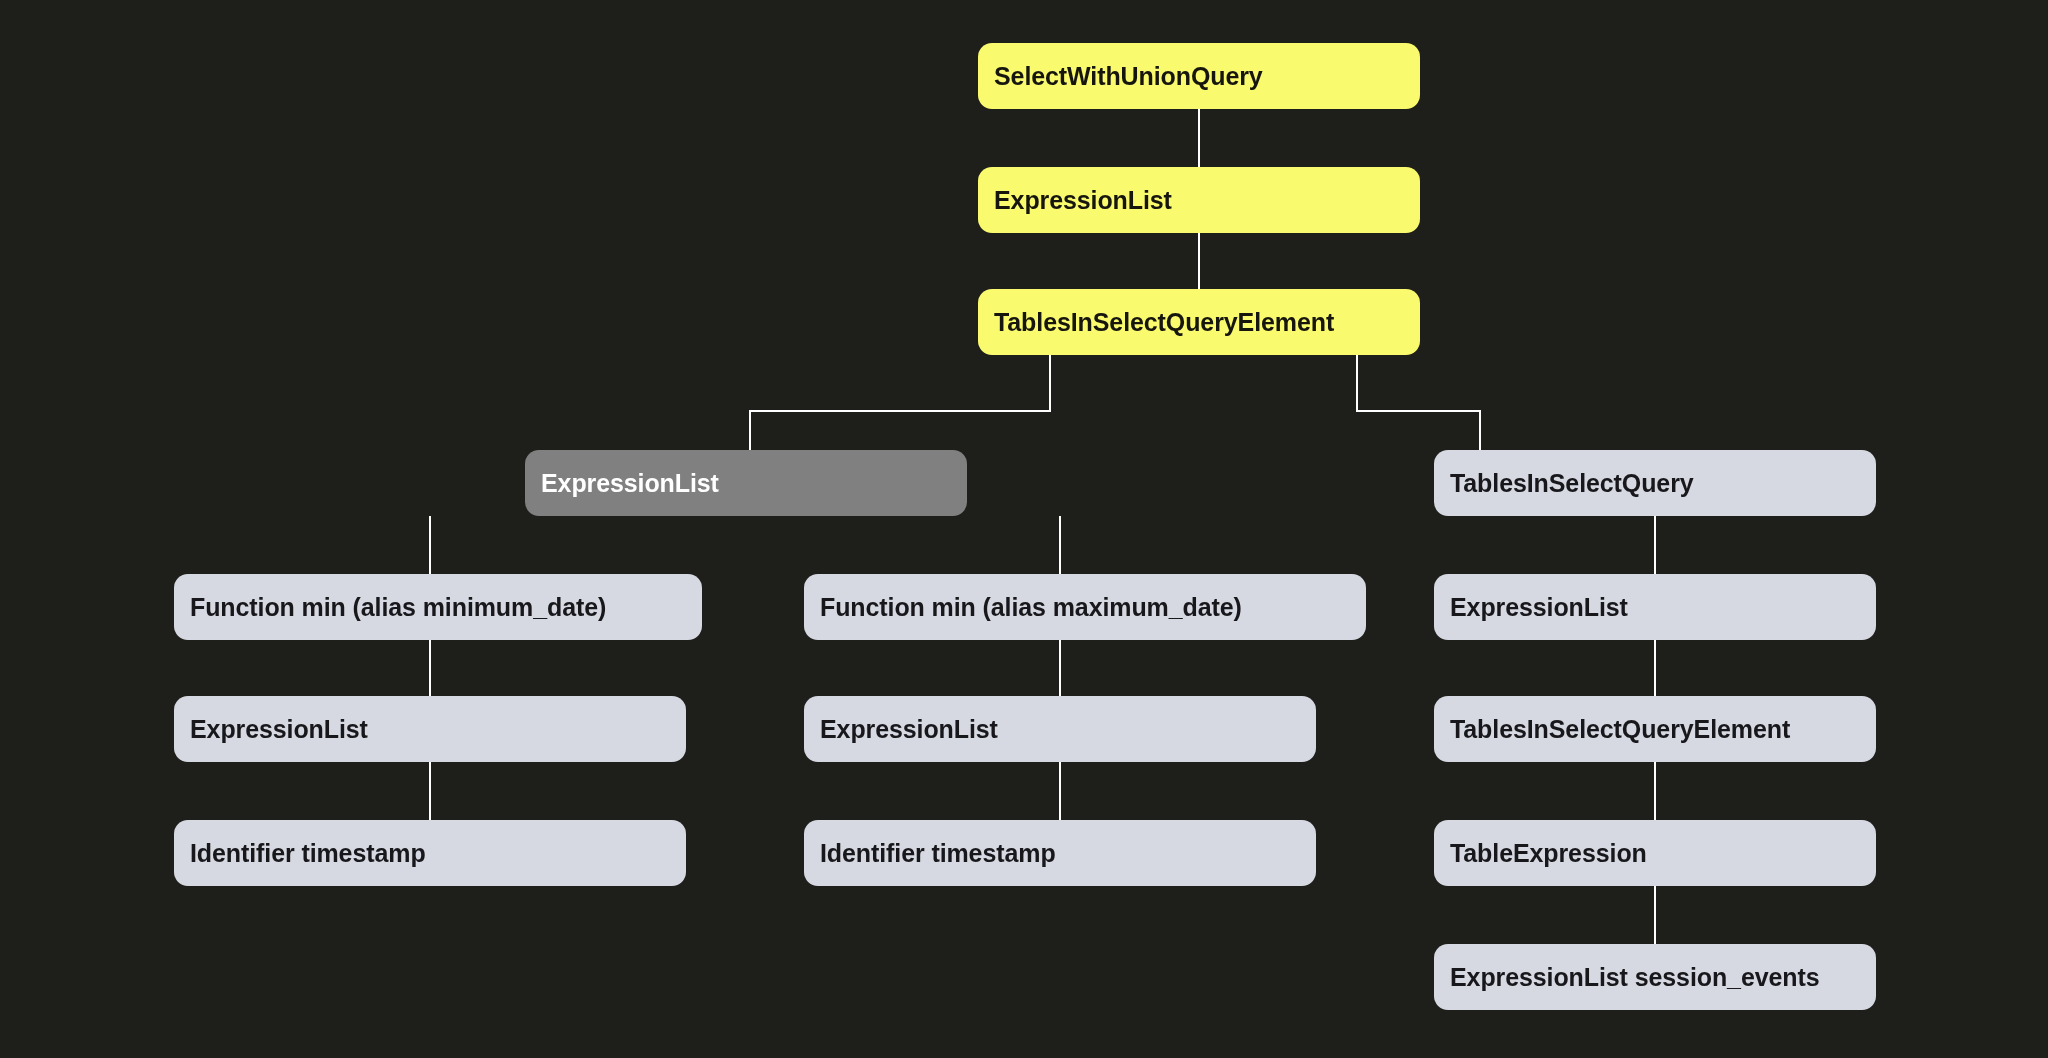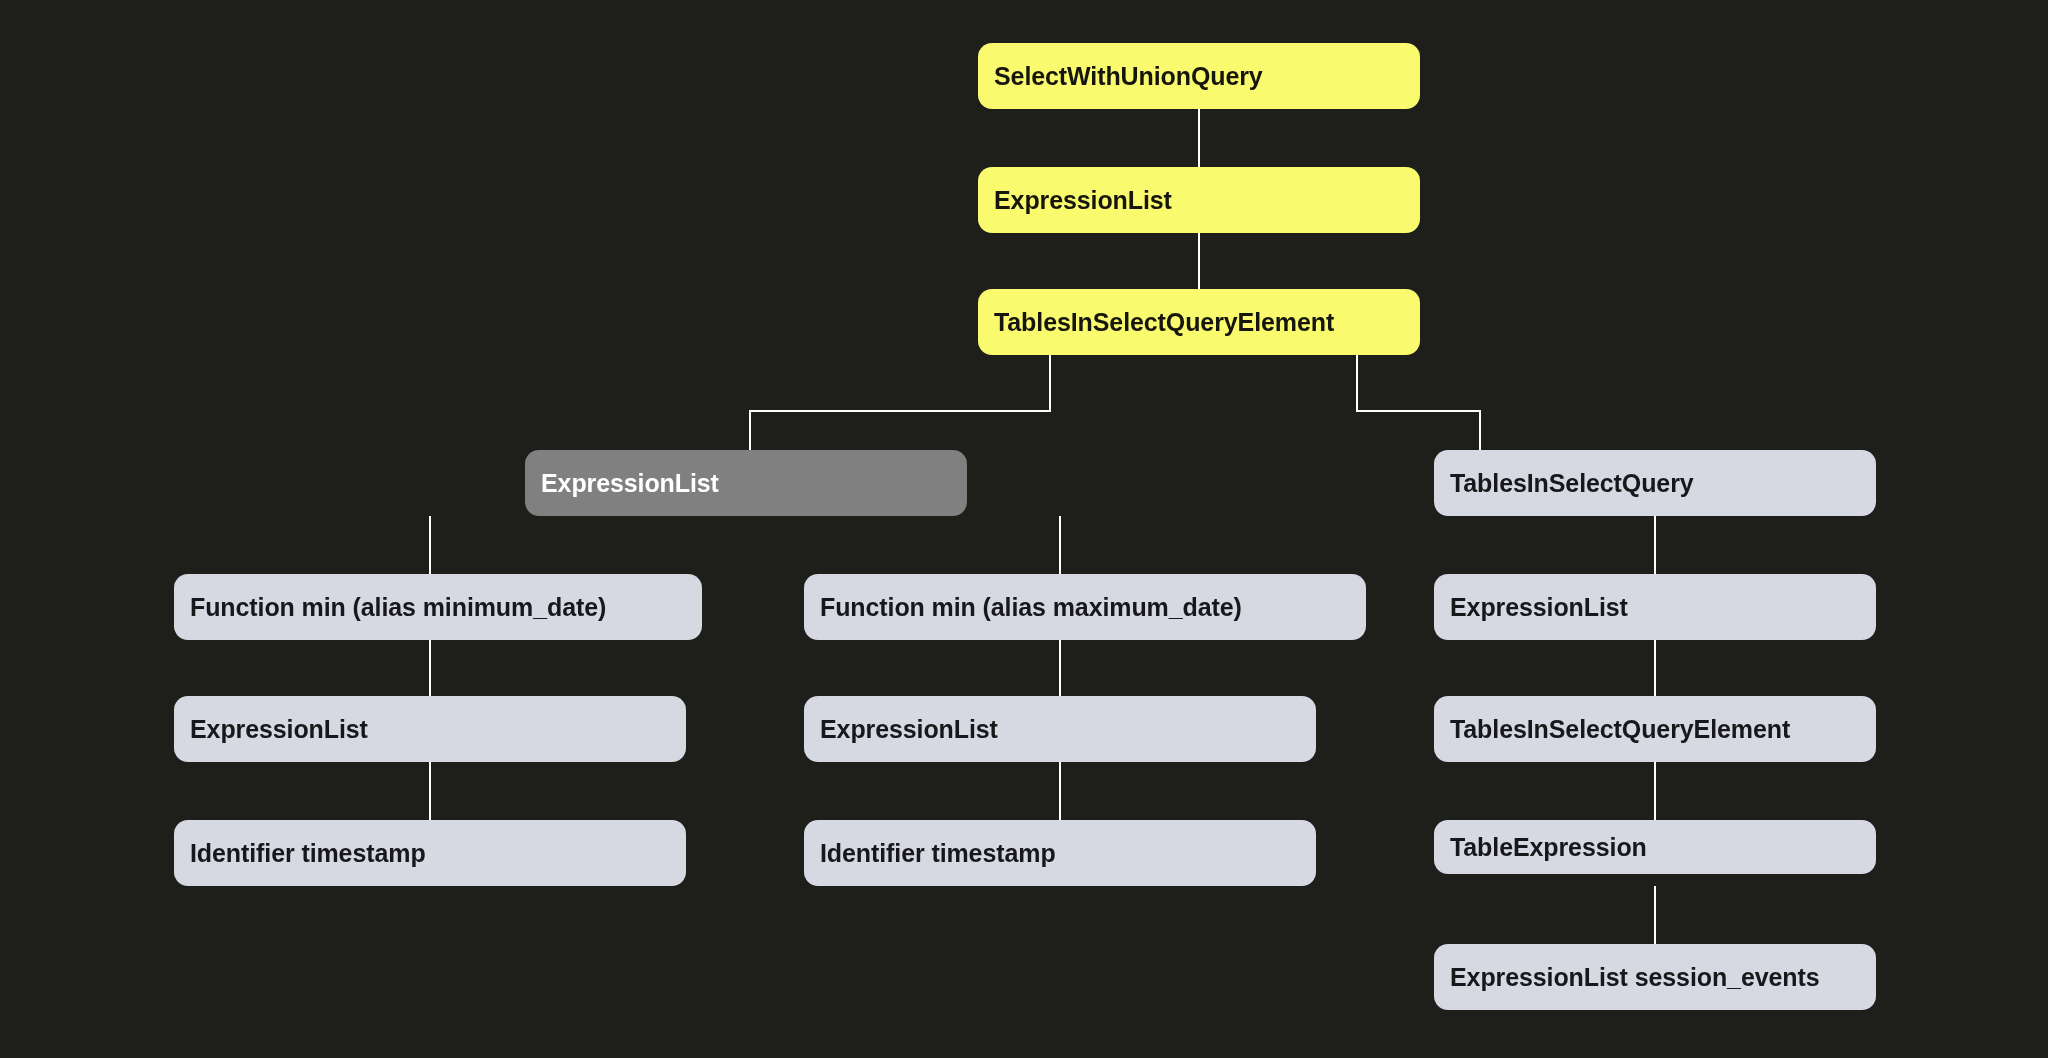--- a/index.html
+++ b/index.html
@@ -107,20 +107,20 @@
       </div>
       <div class="node plain" style="left: 1434px; top: 696px; width: 442px; height: 66px;">
         <span class="node-label">TablesInSelectQueryElement</span>
       </div>
       <div class="node plain" style="left: 174px; top: 820px; width: 512px; height: 66px;">
         <span class="node-label">Identifier timestamp</span>
       </div>
       <div class="node plain" style="left: 804px; top: 820px; width: 512px; height: 66px;">
         <span class="node-label">Identifier timestamp</span>
       </div>
-      <div class="node plain" style="left: 1434px; top: 820px; width: 442px; height: 54px;">
+      <div class="node plain" style="left: 1434px; top: 820px; width: 442px; height: 66px;">
         <span class="node-label">TableExpression</span>
       </div>
       <div class="node plain" style="left: 1434px; top: 944px; width: 442px; height: 66px;">
         <span class="node-label">ExpressionList session_events</span>
       </div>
     </div>
 </div>
 
 </body></html>

